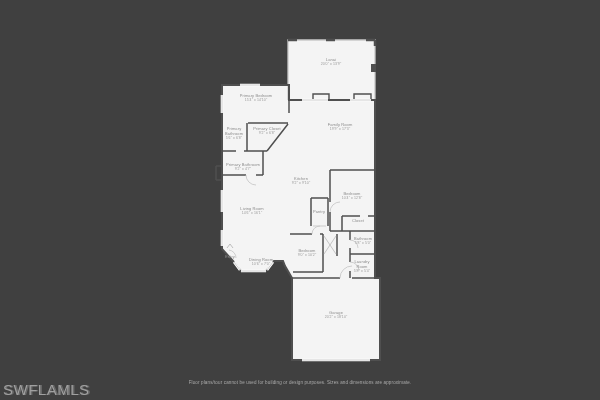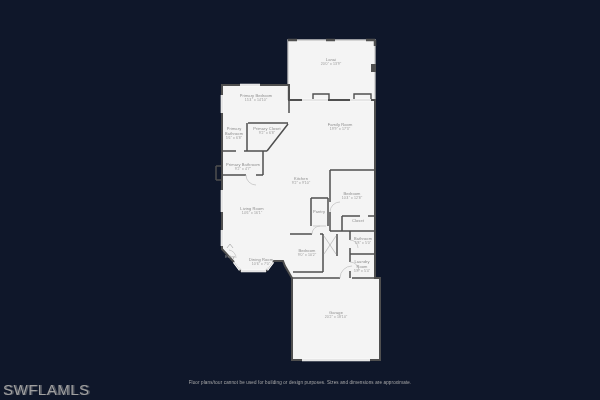--- a/index.html
+++ b/index.html
@@ -1,17 +1,17 @@
 <!DOCTYPE html>
 <html><head>
 <meta charset="utf-8">
 <style>
   html,body{margin:0;padding:0;background:#ffffff;}
   #canvas{
-    position:relative;width:600px;height:400px;background:#0f172a;
+    position:relative;width:600px;height:400px;background:#404040;
     outline:1px solid #d9d9d9;overflow:hidden;
     font-family:"Liberation Sans",sans-serif;
   }
   #plan-svg{position:absolute;left:0;top:0;}
   .room-label{
     position:absolute;transform:translate(-50%,-50%);
     text-align:center;font-size:4px;line-height:1.3;color:#8c8c8c;
     white-space:nowrap;letter-spacing:0.1px;
   }
   .room-label .dims{display:block;font-size:3.5px;color:#9a9a9a;}

